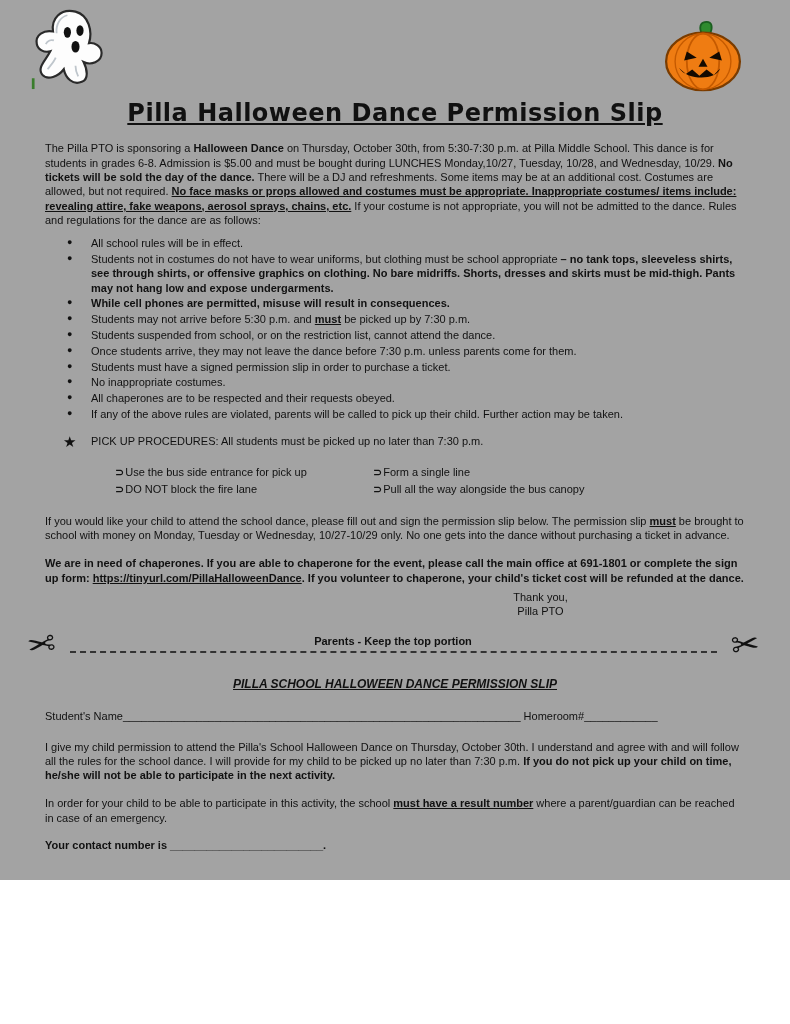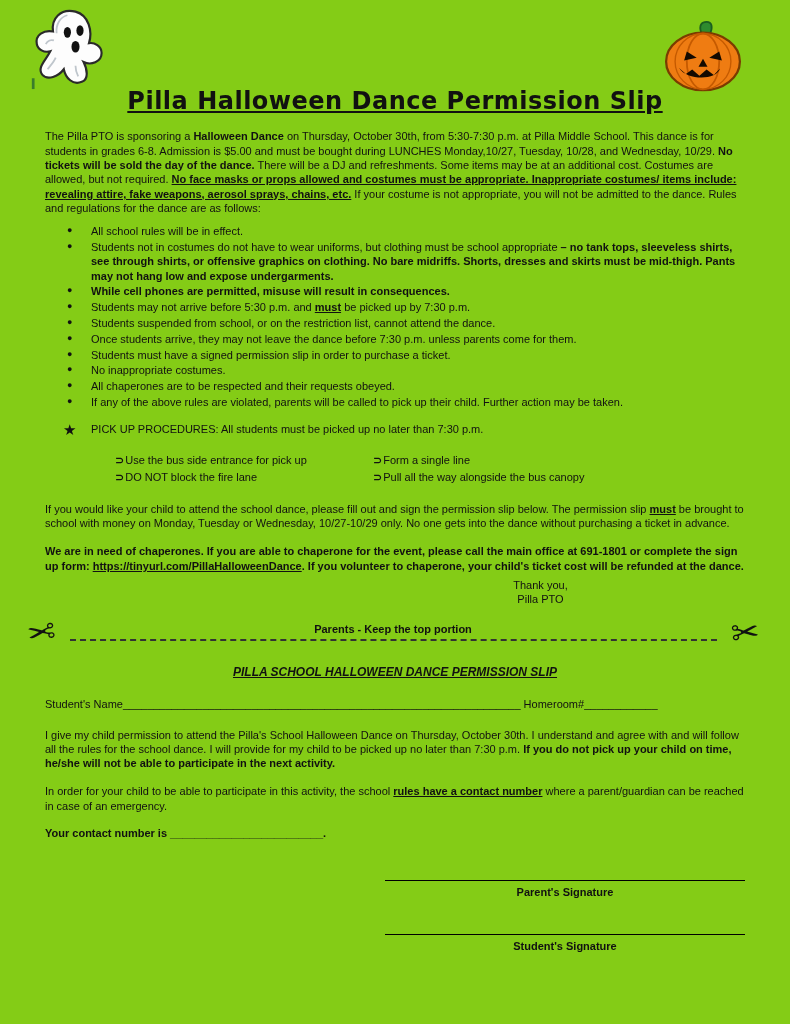--- a/index.html
+++ b/index.html
@@ -1,21 +1,21 @@
 <!DOCTYPE html>
 <html><head>
 <meta charset="utf-8">
 <style>
   html,body{margin:0;padding:0;background:#fff;}
   .page{
     position:relative;
-    width:790px;height:1024px;
+    width:790px;height:880px;
     box-sizing:border-box;
-    padding:4px 45px;
-    background:#84cc16;
+    padding:16px 45px;
+    background:#a3a3a3;
     font-family:"Liberation Sans","DejaVu Sans",sans-serif;
     font-size:11px;line-height:1.3;color:#111;
     overflow:hidden;
   }
   .b{font-weight:bold;}
   .u{text-decoration:underline;}
 
   .clip{position:absolute;}
   .ghost{left:26px;top:6px;width:90px;height:86px;}
   .pumpkin{right:46px;top:20px;width:82px;height:72px;}
@@ -133,21 +133,21 @@
     </div>
     <span class="scissors right">✂</span>
   </div>
 
   <div class="slip-title">PILLA SCHOOL HALLOWEEN DANCE PERMISSION SLIP</div>
 
   <div class="name-line">Student's Name_________________________________________________________________ Homeroom#____________</div>
 
   <p class="para" style="margin-top:16px"><span>I give my child permission to attend the Pilla's School Halloween Dance on Thursday, October 30th.  I understand and agree with and will follow all the rules for the school dance. I will provide for my child to be picked up no later than 7:30 p.m.  </span><span class="b">If you do not pick up your child on time, he/she will not be able to participate in the next activity.</span></p>
 
-  <p class="para"><span>In order for your child to be able to participate in this activity, the school </span><span class="b u">rules have a contact number</span><span> where a parent/guardian can be reached in case of an emergency.</span></p>
+  <p class="para"><span>In order for your child to be able to participate in this activity, the school </span><span class="b u">must have a result number</span><span> where a parent/guardian can be reached in case of an emergency.</span></p>
   <div class="contact-line">Your contact number is _________________________.</div>
 
   <div class="sigblock">
     <div class="sigline"></div>
     <div class="siglabel">Parent's Signature</div>
   </div>
 
   <div class="sigblock second">
     <div class="sigline"></div>
     <div class="siglabel">Student's Signature</div>

